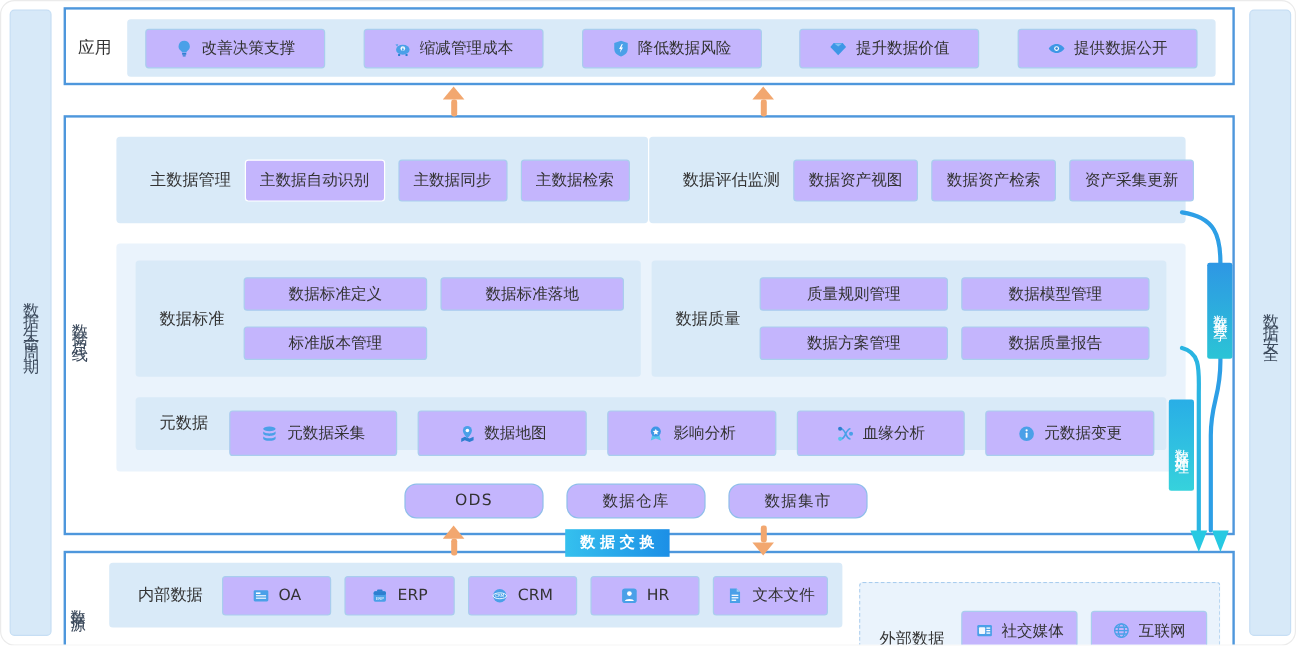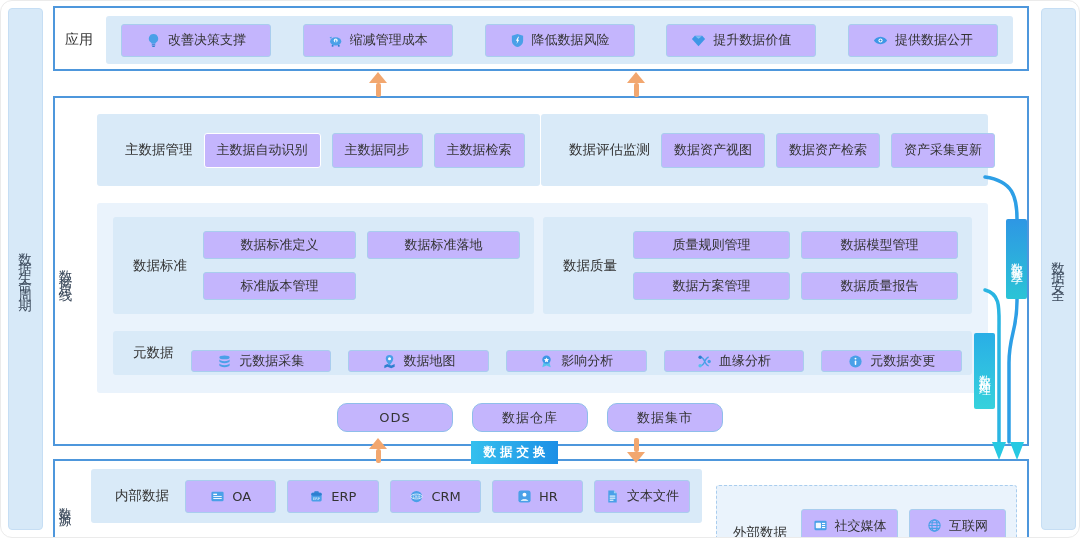--- a/index.html
+++ b/index.html
@@ -38,21 +38,21 @@
   #asset-panel{left:486px;top:16px;width:447px;}
   .row-panel .btn{height:35px;padding:0 12px;}
   #gov-panel{left:42px;top:105px;width:891px;height:190px;background:#EAF3FC;}
   .group{position:absolute;top:14px;height:97px;background:#D9EAF8;display:flex;align-items:center;padding:0 14px 0 20px;gap:16px;border-radius:3px;box-sizing:border-box;}
   #standard-group{left:16px;width:421px;}
   #quality-group{left:446px;width:429px;}
   .grid{display:grid;grid-template-columns:repeat(2,1fr);gap:13px 11px;flex:1;}
   .grid .btn{height:28px;}
   #meta-row{position:absolute;left:16px;top:128px;width:859px;height:44px;background:#D9EAF8;display:flex;align-items:center;gap:17px;padding:0 10px 0 20px;border-radius:3px;box-sizing:border-box;}
   #meta-row .btns{display:flex;gap:17px;flex:1;}
-  #meta-row .btn{height:22px;padding:0 12px;flex:1;margin-top:16px;}
+  #meta-row .btn{height:38px;padding:0 12px;flex:1;margin-top:16px;}
   #storage-row{position:absolute;left:282px;top:305px;display:flex;gap:19px;}
   #storage-row .btn{width:116px;height:29px;border-color:#8FBEEA;letter-spacing:1px;border-radius:10px;}
   .btns{display:flex;gap:11px;}
   
   #src-sect{left:52px;top:458px;width:976px;height:86px;}
   #src-label{position:absolute;left:1px;top:0;height:100%;display:flex;align-items:center;}
   #internal-panel{left:36px;top:8px;width:611px;height:54px;display:flex;align-items:center;gap:16px;padding:0 12px 0 24px;}
   #internal-panel .btn{height:33px;flex:1;padding:0 10px;}
   #external-panel{left:661px;top:6px;width:301px;height:58px;background:#EAF3FC;border:1px dashed #A9CDEE;display:flex;align-items:flex-end;gap:14px;padding:0 10px 0 16px;margin-top:18px;}
   #external-panel .btn{height:33px;flex:1;padding:0 10px;}

